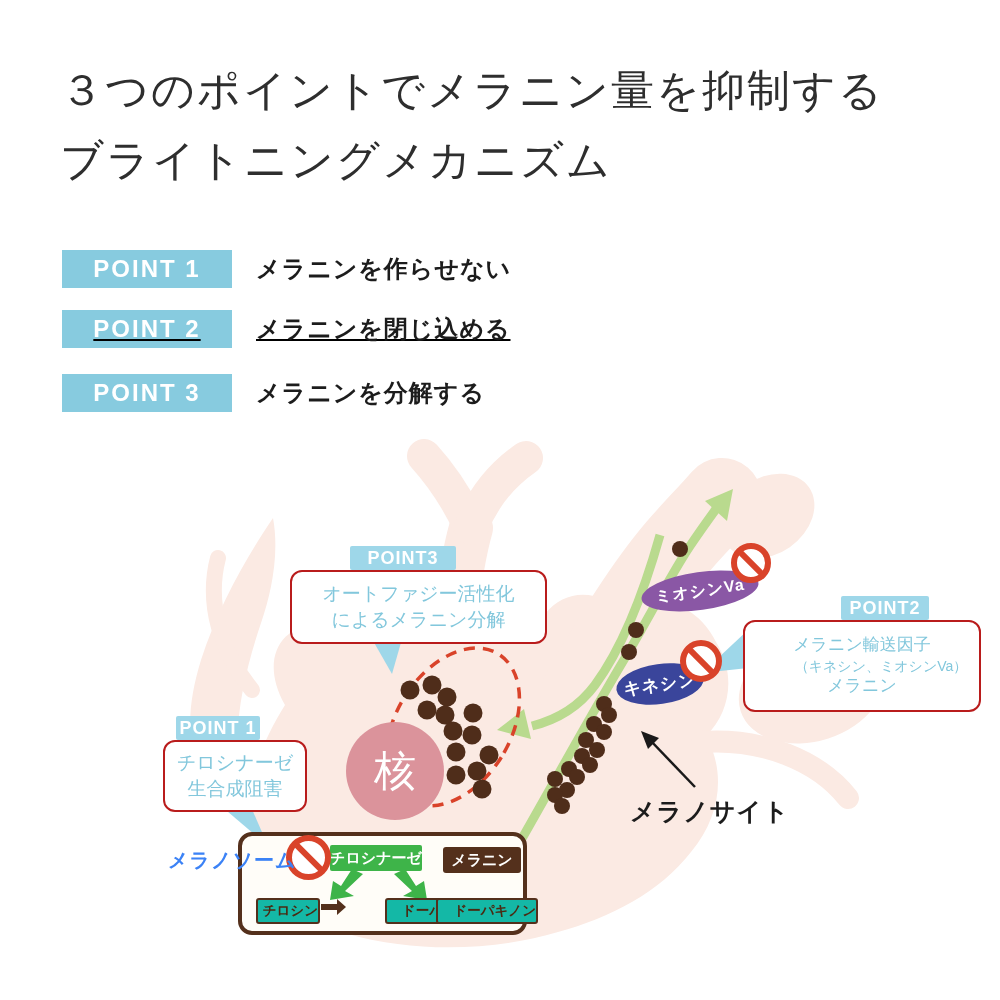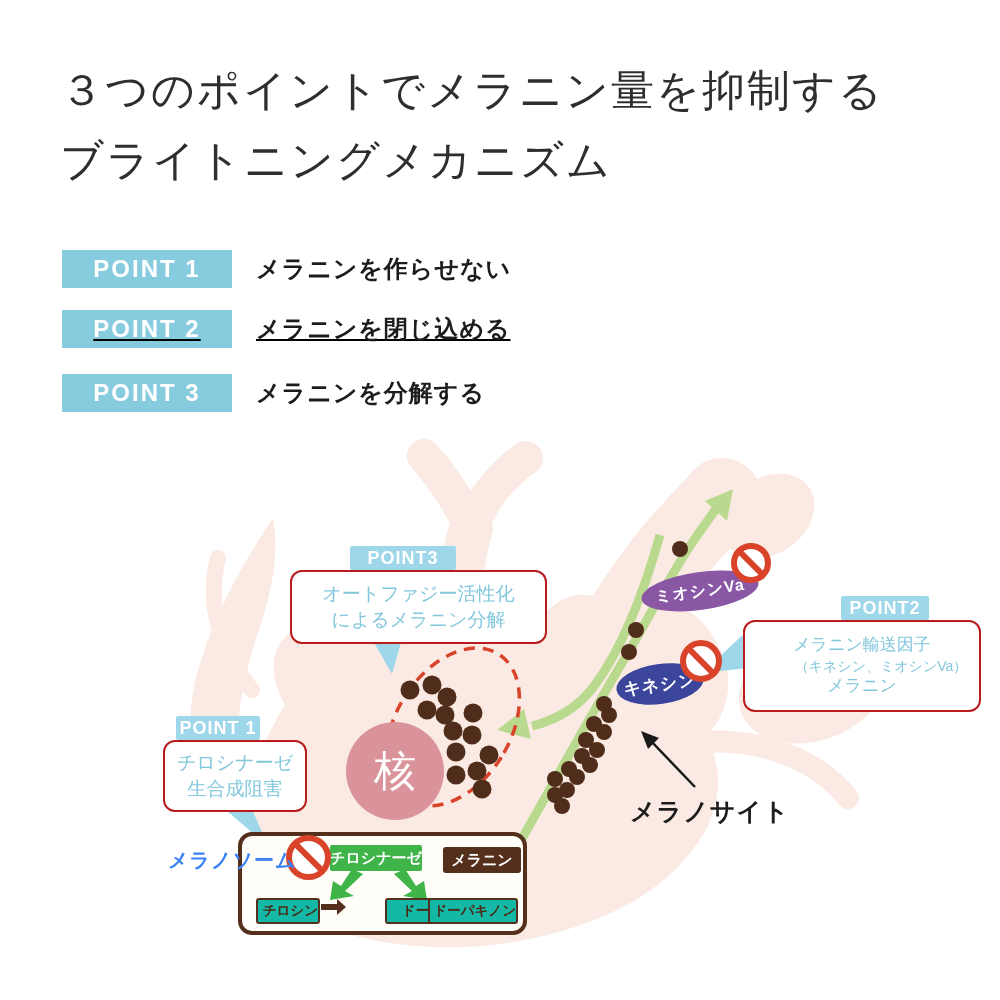--- a/index.html
+++ b/index.html
@@ -56,21 +56,21 @@
   #melanosome-box .inner-svg{position:absolute;left:0;top:0;}
   .enzyme-box{position:absolute;color:#fff;font-weight:bold;display:flex;align-items:center;
               justify-content:center;border-radius:2px;}
   #tyrosinase-box{left:88px;top:9px;width:92px;height:26px;background:#3eb449;font-size:15px;}
   #melanin-box{left:201px;top:11px;width:78px;height:26px;background:#54301c;font-size:15px;border-radius:3px;}
   .sub-box{position:absolute;top:62px;height:26px;background:#14b8a6;border:2.5px solid #54301c;
            border-radius:3px;color:#4a2a12;font-size:13.5px;font-weight:bold;display:flex;
            align-items:center;justify-content:flex-end;box-sizing:border-box;}
   #tyrosine-box{left:14px;width:64px;}
   #dopa-box{left:107px;width:60px;margin-left:36px;}
-  #dopaquinone-box{left:186px;width:90px;}
+  #dopaquinone-box{left:194px;width:102px;}
 </style>
 </head>
 <body>
 
 <div id="stage">
 
   <div class="abs title">
     <div>３つのポイントでメラニン量を抑制する</div>
     <div>ブライトニングメカニズム</div>
   </div>

